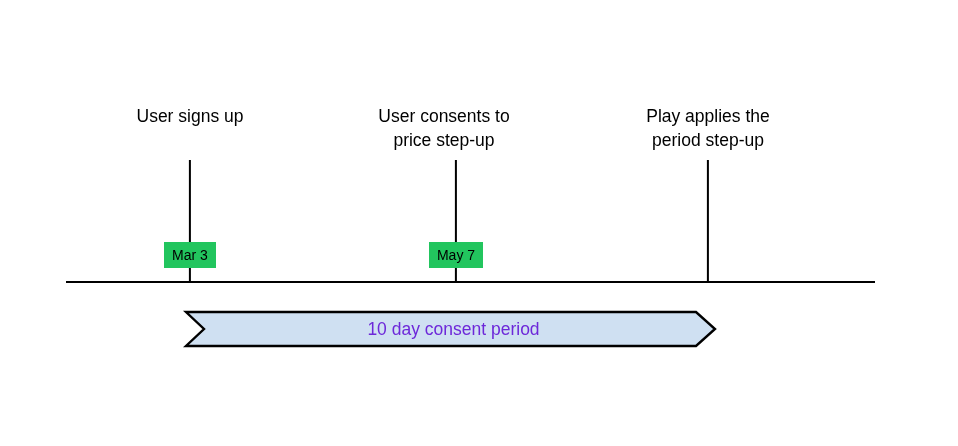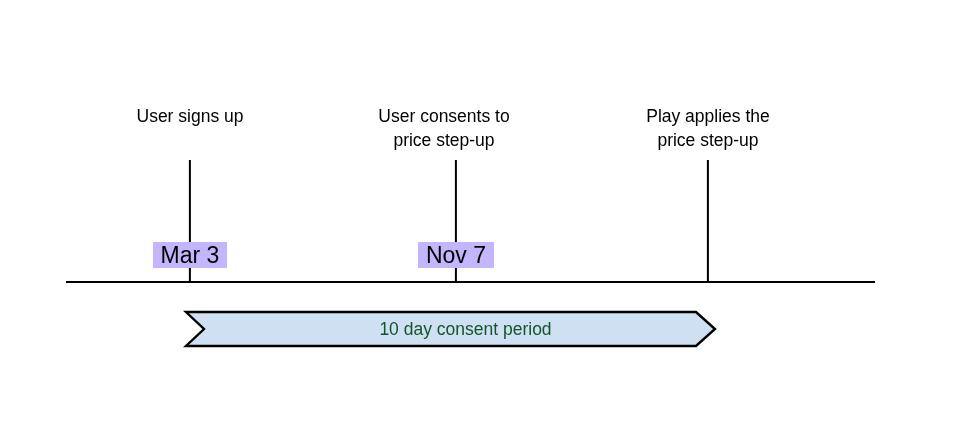--- a/index.html
+++ b/index.html
@@ -56,22 +56,22 @@
   .event-date-wrap {
     position: absolute;
     top: 242px;
     width: 230px;
     margin-left: -115px;
     text-align: center;
     line-height: 0;
   }
   .event-date {
     display: inline-block;
-    background: #c4b5fd;
-    font-size: 23px;
+    background: #22c55e;
+    font-size: 14px;
     line-height: 26px;
     padding: 0 8px;
     color: #000000;
     white-space: nowrap;
   }
 
   
   .period-banner {
     position: absolute;
     left: 186px;
@@ -80,29 +80,29 @@
     height: 34px;
   }
   .period-banner svg {
     display: block;
     width: 529px;
     height: 34px;
     overflow: visible;
   }
   .period-label {
     position: absolute;
-    left: 12px;
+    left: 0;
     top: 0;
     width: 529px;
     height: 34px;
     display: flex;
     align-items: center;
     justify-content: center;
     font-size: 17.5px;
-    color: #14532d;
+    color: #6d28d9;
     padding-left: 6px;
     box-sizing: border-box;
   }
 </style>
 </head>
 <body>
 
 <div id="diagram">
 
   <div class="axis-line"></div>
@@ -110,26 +110,26 @@
   <div class="event-tick" style="left:190px;"></div>
   <div class="event-caption" style="left:190px;">User signs up</div>
   <div class="event-date-wrap" style="left:190px;">
     <span class="event-date">Mar 3</span>
   </div>
 
   <div class="event-tick" style="left:456px;"></div>
   <div class="event-caption" style="left:444px;">User consents to
 price step-up</div>
   <div class="event-date-wrap" style="left:456px;">
-    <span class="event-date">Nov 7</span>
+    <span class="event-date">May 7</span>
   </div>
 
   <div class="event-tick" style="left:708px;"></div>
   <div class="event-caption" style="left:708px;">Play applies the
-price step-up</div>
+period step-up</div>
 
   <div class="period-banner">
     <svg viewBox="0 0 529 34" preserveAspectRatio="none">
       <polygon points="0,0 510,0 529,17 510,34 0,34 18,17" fill="#cfe0f2" stroke="#000000" stroke-width="2.4" stroke-linejoin="miter"></polygon>
     </svg>
     <div class="period-label">10 day consent period</div>
   </div>
 
 </div>
 

